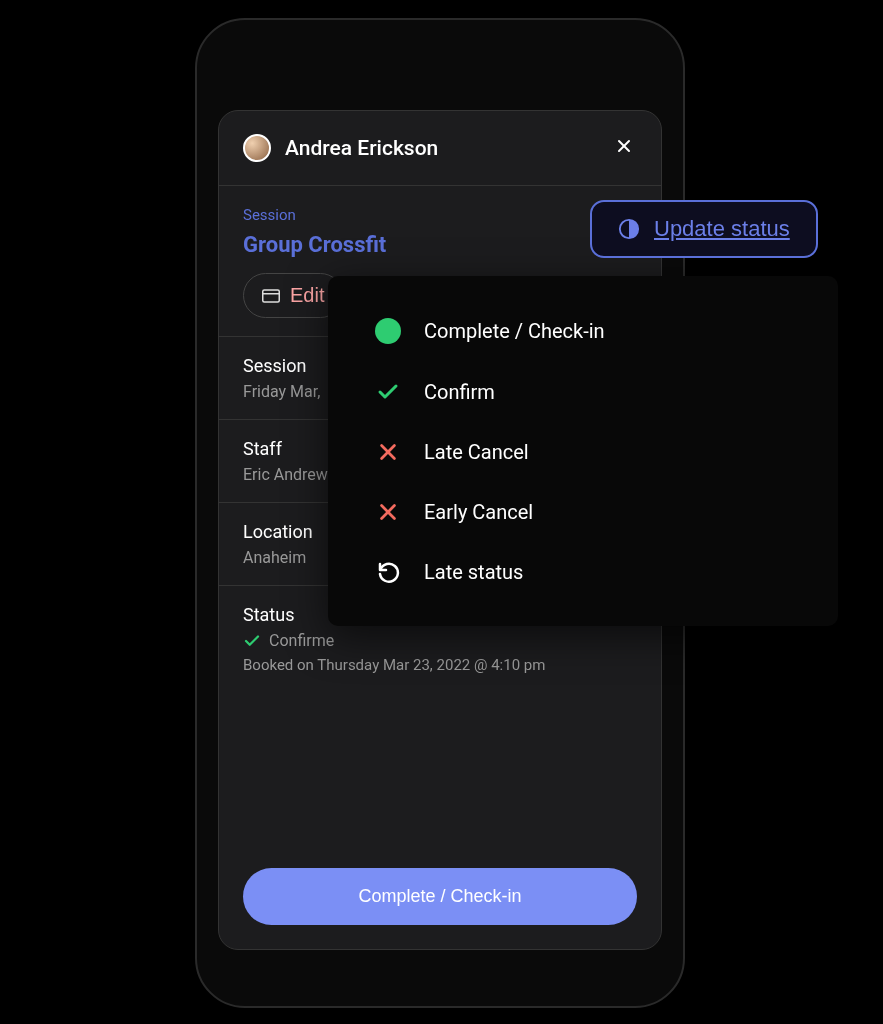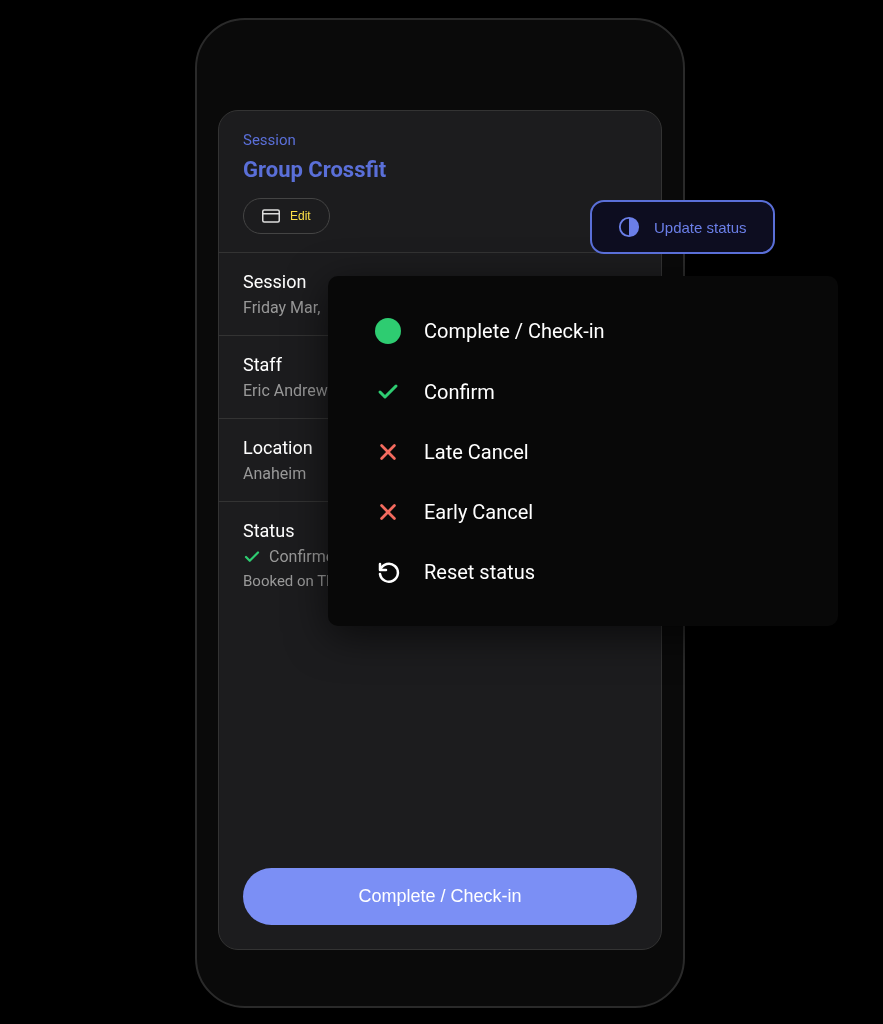--- a/index.html
+++ b/index.html
@@ -84,22 +84,22 @@
       font-size: 22px;
       font-weight: 700;
     }
     
     .edit-btn {
       margin: 0 24px 18px;
       padding: 10px 18px;
       border: 1px solid #444;
       border-radius: 24px;
       background: transparent;
-      color: #fde047;
-      font-size: 12px;
+      color: #fca5a5;
+      font-size: 20px;
       display: flex;
       align-items: center;
       gap: 10px;
       cursor: pointer;
       width: fit-content;
     }
     
     .edit-btn svg {
       width: 18px;
       height: 14px;
@@ -157,27 +157,28 @@
     
     .update-status-btn {
       position: absolute;
       left: 590px;
       top: 200px;
       padding: 14px 26px;
       background: #0d0d20;
       border: 2px solid #5a6fd8;
       border-radius: 14px;
       color: #6b7fe8;
-      font-size: 15px;
+      font-size: 22px;
       font-weight: 500;
       display: flex;
       align-items: center;
       gap: 14px;
       cursor: pointer;
       z-index: 20;
+      text-decoration: underline;
     }
     
     .update-status-btn svg {
       width: 22px;
       height: 22px;
     }
     
     .dropdown {
       position: absolute;
       left: 328px;
@@ -224,20 +225,30 @@
     .question svg { width: 22px; height: 30px; }
     .reset svg { width: 24px; height: 24px; }
   </style>
 </head>
 <body>
 
 <div class="phone-frame"></div>
 
 <div class="modal-card">
 
+  <div class="modal-header">
+    <div class="avatar"></div>
+    <div class="user-name">Andrea Erickson</div>
+    <div class="close-btn">
+      <svg width="18" height="18" viewBox="0 0 18 18" fill="none" stroke="#fff" stroke-width="2" stroke-linecap="round">
+        <line x1="4" y1="4" x2="14" y2="14"></line>
+        <line x1="14" y1="4" x2="4" y2="14"></line>
+      </svg>
+    </div>
+  </div>
 
   <div class="session-section">
     <div class="session-label">Session</div>
     <div class="session-name">Group Crossfit</div>
   </div>
 
   <button class="edit-btn">
     <svg viewBox="0 0 24 18" fill="none" stroke="#ddd" stroke-width="2">
       <rect x="1" y="1" width="22" height="16" rx="2"></rect>
       <line x1="1" y1="6" x2="23" y2="6"></line>
@@ -322,16 +333,16 @@
   </div>
 
 
   <div class="dropdown-item">
     <div class="dropdown-icon reset">
       <svg viewBox="0 0 24 24" fill="none" stroke="#fff" stroke-width="2.5" stroke-linecap="round" stroke-linejoin="round">
         <path d="M4 4 L4 10 L10 10"></path>
         <path d="M4.5 9.5 A9 9 0 1 1 4 14"></path>
       </svg>
     </div>
-    <div class="dropdown-label">Reset status</div>
+    <div class="dropdown-label">Late status</div>
   </div>
 
 </div>
 
 </body></html>

